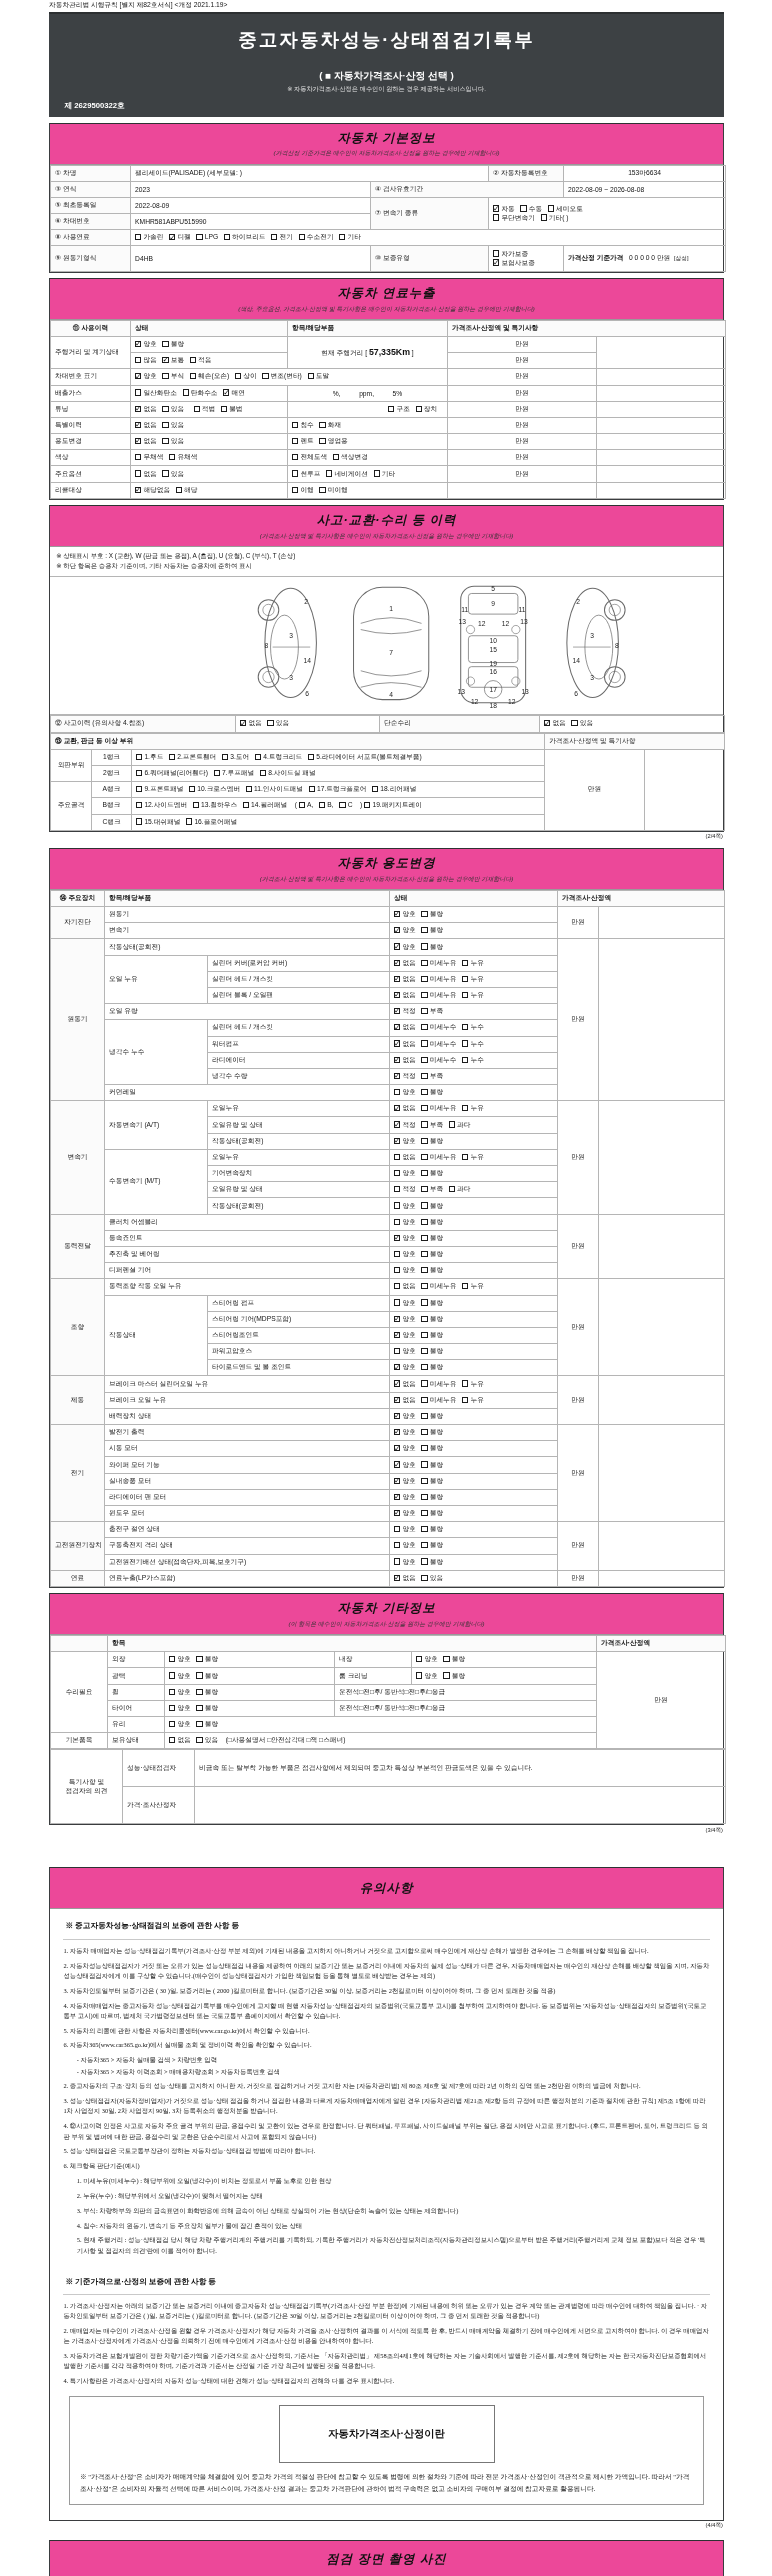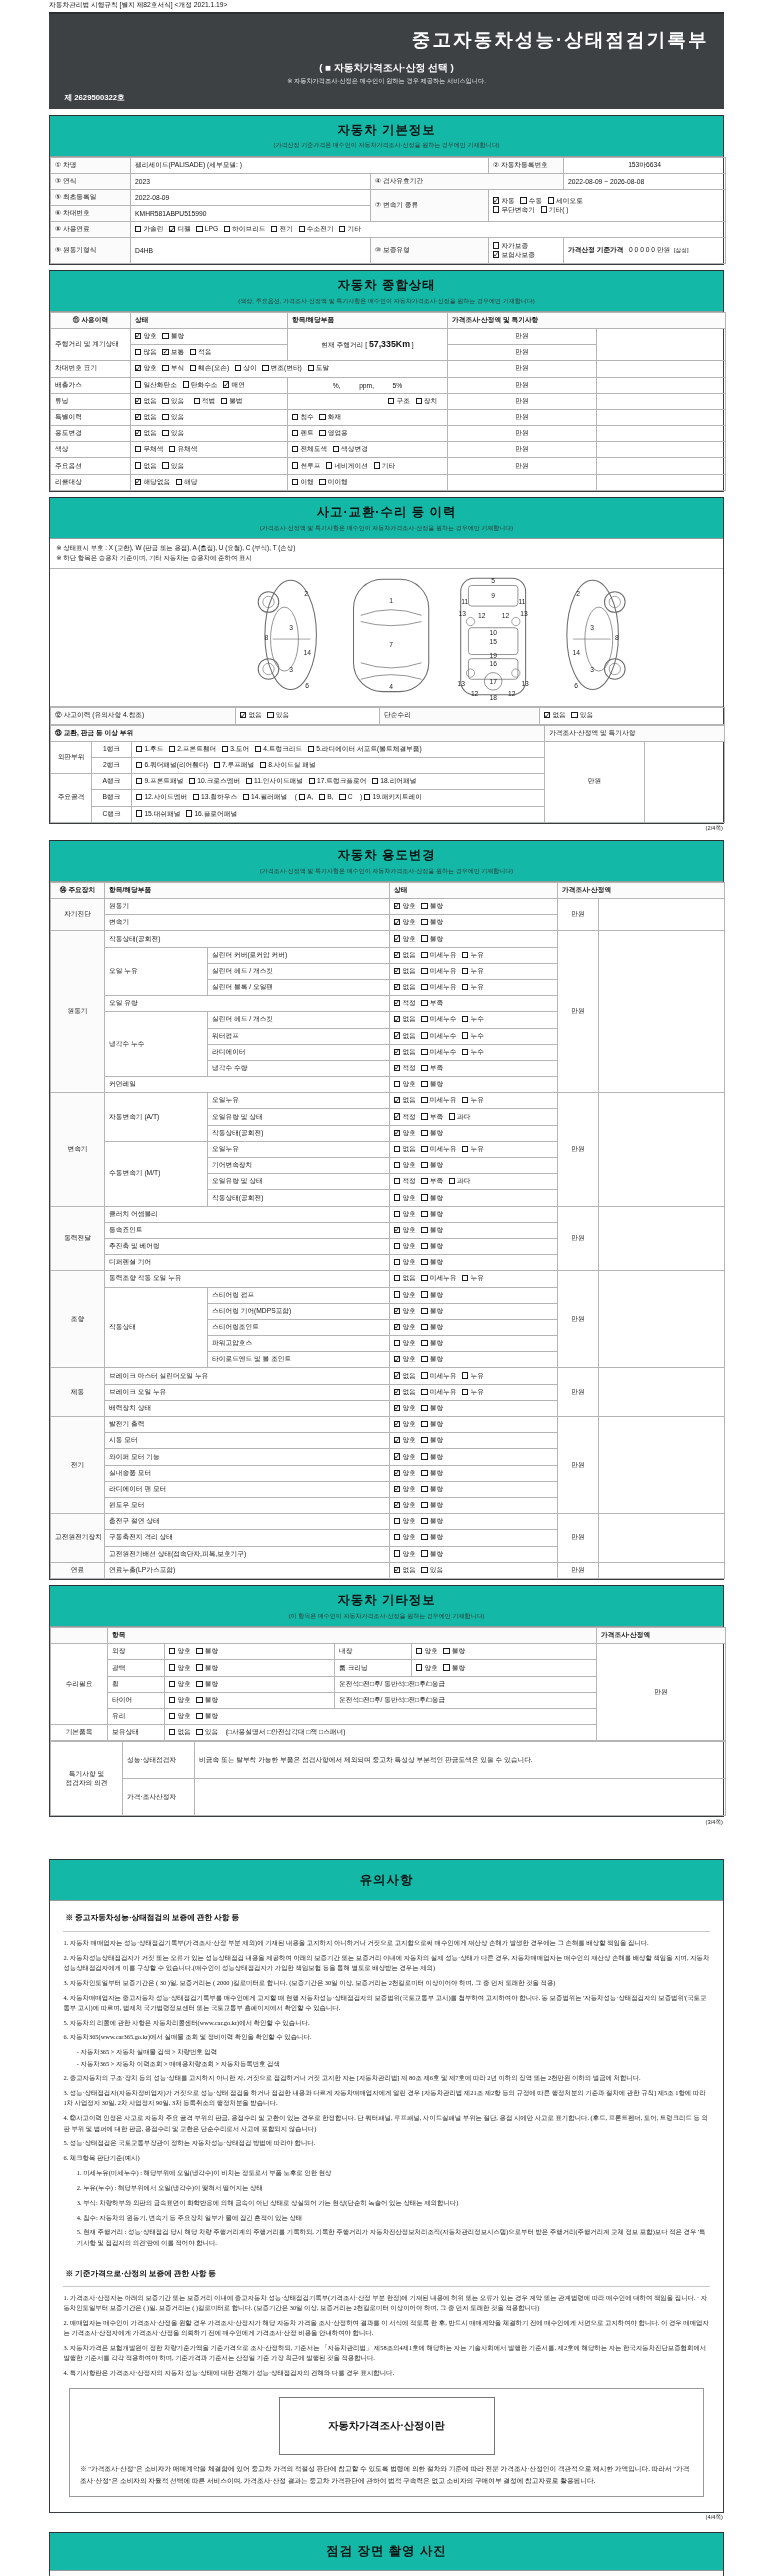--- a/index.html
+++ b/index.html
@@ -4,28 +4,28 @@
 <style>
   * { box-sizing: border-box; margin:0; padding:0; }
   body { width:773px; background:#fff; color:#111;
          font-family:"Liberation Sans","DejaVu Sans",sans-serif; }
   .page { position:relative; width:773px; height:2576px; overflow:hidden; background:#fff; }
   .content { margin-left:49px; width:675px; }
   .refline { font-size:6.7px; padding:1px 0 1.5px 49px; color:#111; }
 
   
   .masthead { background:#3d4144; color:#fff; padding:13.4px 15.5px 6.2px 15.5px; border-top:2.1px solid #2c2f31; }
-  .masthead .t { text-align:right; font-size:18.5px; font-weight:bold; letter-spacing:2.1px; }
-  .masthead .s1 { text-align:center; font-size:9.8px; font-weight:bold; margin-top:10px; }
+  .masthead .t { text-align:center; font-size:18.5px; font-weight:bold; letter-spacing:2.1px; }
+  .masthead .s1 { text-align:center; font-size:9.8px; font-weight:bold; margin-top:18px; }
   .masthead .s2 { text-align:center; font-size:6.2px; color:#e3e3e3; margin-top:2.1px; }
   .masthead .docno { font-size:7.7px; font-weight:bold; margin-top:7.2px; }
 
   
   .sect { border:1px solid #3a3d3f; border-top:1.5px solid #2e3133; margin-top:5.2px; background:#fff; }
-  .shead { background:#14b8a6; text-align:center; padding:6.2px 0 5.2px 0; border-bottom:0.5px solid #9a9a9a; }
+  .shead { background:#ec4899; text-align:center; padding:6.2px 0 5.2px 0; border-bottom:0.5px solid #9a9a9a;font-style:italic; }
   .shead .t { font-size:12.4px; font-weight:bold; letter-spacing:1px; }
   .shead .s { font-size:6px; color:#333; margin-top:2.6px; }
   .pagemark { text-align:right; font-size:5.7px; padding:1.5px 1px; color:#222; }
 
   table { border-collapse:collapse; width:100%; table-layout:fixed; }
   td { border:0.5px solid #b5b5b5; font-size:6.7px; padding:3.1px 4.1px; vertical-align:middle; word-break:keep-all; }
   td.lab { background:#fbfbfb; }
   tr.gfirst td { border-top:0.5px solid #8a8a8a; }
   .c { text-align:center; }
   .b { font-weight:bold; }
@@ -149,21 +149,21 @@
             &nbsp;&nbsp;<span>0 0 0 0 0 만원</span>
             &nbsp;<span style="font-size:5.7px">[삼성]</span>
           </td>
         </tr>
       </tbody>
         </table>
     </div>
 
     <div class="sect">
       <div class="shead">
-        <div class="t">자동차 종합상태</div>
+        <div class="t">자동차 연료누출</div>
         <div class="s">(색상, 주요옵션, 가격조사·산정액 및 특기사항은 매수인이 자동차가격조사·산정을 원하는 경우에만 기재합니다)</div>
       </div>
       <table>
         <colgroup>
             <col style="width:80px">
             <col style="width:157px">
             <col style="width:160px">
             <col style="width:149px">
             <col style="width:129px">
           </colgroup>

